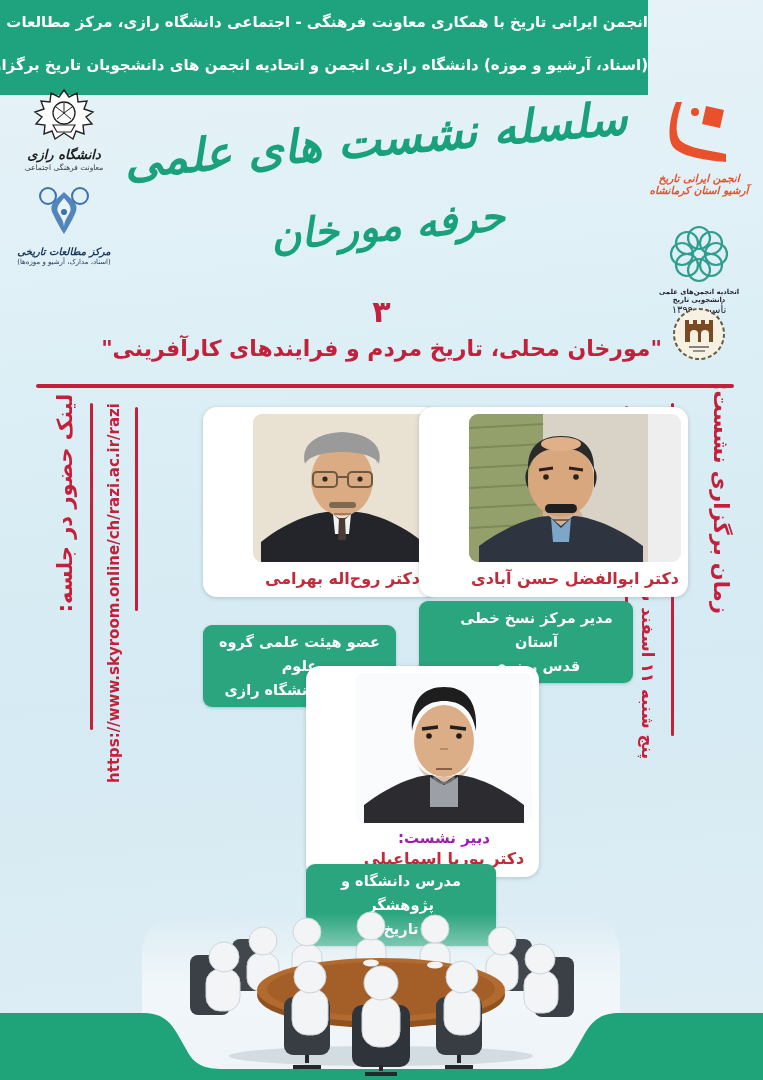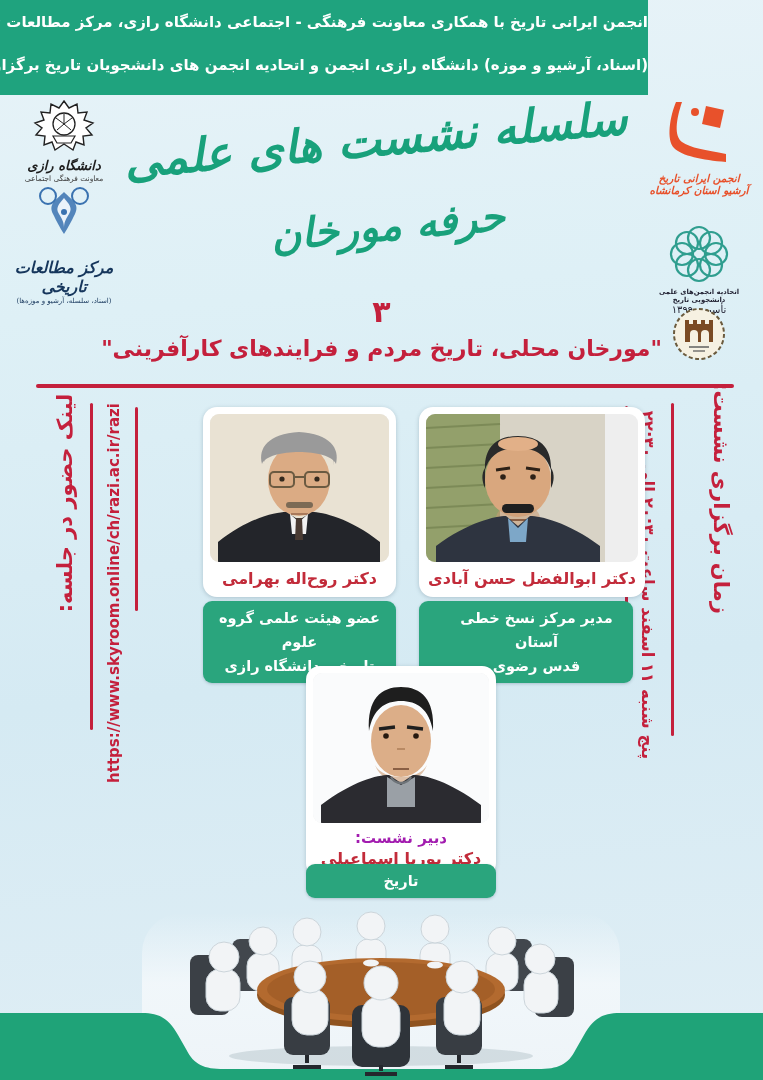--- a/index.html
+++ b/index.html
@@ -10,46 +10,46 @@
   }
   
   .header{position:absolute;top:0;left:0;width:648px;height:95px;background:#1fa37e;color:#fff;}
   .header div{position:absolute;width:100%;text-align:center;font-weight:bold;font-size:15px;white-space:nowrap;direction:rtl;}
   .header .l1{top:13px;}
   .header .l2{top:56px;}
   
   .logo{position:absolute;text-align:center;}
   .logo .cap1{font-weight:bold;font-style:italic;color:#1d1d1d;direction:rtl;}
   .logo .cap2{color:#3a3a3a;direction:rtl;}
-  .lg-l1{left:12px;top:100px;width:104px;}
+  .lg-l1{left:12px;top:89px;width:104px;}
   .lg-l1 .cap1{font-size:13px;margin-top:2px;}
   .lg-l1 .cap2{font-size:7.5px;margin-top:1px;}
   .lg-l2{left:12px;top:184px;width:104px;}
-  .lg-l2 .cap1{font-size:16px;color:#16365c;margin-top:14px;}
+  .lg-l2 .cap1{font-size:10px;color:#16365c;margin-top:2px;}
   .lg-l2 .cap2{font-size:7px;color:#16365c;margin-top:1px;}
   .lg-r1{right:6px;top:98px;width:116px;}
   .lg-r1 .cap1,.lg-r1 .cap2{color:#e8512b;font-size:10.5px;font-weight:bold;font-style:italic;}
   .lg-r2{right:6px;top:224px;width:116px;}
   .lg-r2 .cap1{font-size:6.8px;font-style:normal;color:#223;}
   .lg-r2 .cap2{font-size:10px;color:#223;}
   .lg-r3{right:22px;top:306px;width:84px;}
   
   .calli{position:absolute;color:#18a17b;font-weight:bold;font-style:italic;direction:rtl;text-align:center;white-space:nowrap;}
   .calli.l1{left:138px;width:490px;top:112px;font-size:46px;transform:rotate(-5deg);}
   .calli.l2{left:188px;width:400px;top:202px;font-size:41px;transform:rotate(-5deg);}
   .session-num{position:absolute;top:294px;left:0;width:100%;text-align:center;font-size:30px;font-weight:bold;color:#c4203c;}
   .session-title{position:absolute;top:336px;left:0;width:100%;text-align:center;font-size:22px;font-weight:bold;color:#c4203c;direction:rtl;white-space:nowrap;}
   .divider{position:absolute;top:384px;left:36px;width:698px;height:4px;background:#c4203c;border-radius:2px;}
   
   .vtext{position:absolute;white-space:nowrap;color:#c4203c;font-weight:bold;direction:rtl;}
   .vtext.cw{transform:translate(-50%,-50%) rotate(90deg);}
   .vtext.ccw{transform:translate(-50%,-50%) rotate(-90deg);}
   .vline{position:absolute;width:3px;background:#c4203c;border-radius:2px;}
   
-  .card{position:absolute;background:#fff;border-radius:14px;box-shadow:0 1px 4px rgba(40,70,90,.25);}
+  .card{position:absolute;background:#fff;border-radius:14px;box-shadow:0 1px 4px rgba(40,70,90,.25);padding-left:43px;}
   .photo{margin:7px 7px 0 7px;border-radius:9px;overflow:hidden;height:148px;background:#eee;}
   .photo svg{display:block;}
   .sp-name{color:#c22b3a;font-weight:bold;font-size:16px;text-align:center;direction:rtl;padding:7px 2px 9px 2px;white-space:nowrap;}
   .sp-label{color:#a21caf;font-weight:bold;font-size:15px;text-align:center;direction:rtl;padding-top:6px;}
   .badge{position:absolute;background:#2aa57d;border-radius:9px;color:#fff;font-weight:bold;font-size:14.5px;line-height:24px;text-align:center;direction:rtl;padding:5px 3px;box-shadow:0 1px 3px rgba(40,70,90,.25);}
   
   .footer-svg{position:absolute;left:0;top:905px;}
 </style>
 </head>
 <body>
@@ -82,21 +82,21 @@
     <span>
       <svg width="58" height="56" viewBox="0 0 58 56">
         <circle cx="13" cy="12" r="8" fill="none" stroke="#3a72b0" stroke-width="2"></circle>
         <circle cx="45" cy="12" r="8" fill="none" stroke="#3a72b0" stroke-width="2"></circle>
         <path d="M29,8 C21,16 13,20 18,30 C22,38 24,42 29,50 C34,42 36,38 40,30 C45,20 37,16 29,8 Z" fill="#3a72b0" opacity="0.85"></path>
         <path d="M29,14 C24,20 20,24 24,30 C27,35 29,38 29,44 C29,38 31,35 34,30 C38,24 34,20 29,14 Z" fill="#eaf2fa"></path>
         <circle cx="29" cy="28" r="3" fill="#3a72b0"></circle>
       </svg>
     </span>
     <div class="cap1">مرکز مطالعات تاریخی</div>
-    <div class="cap2">(اسناد، سلسله، آرشیو و موزه‌ها)</div>
+    <div class="cap2">(اسناد، مدارک، آرشیو و موزه‌ها)</div>
   </div>
 
   <div class="logo lg-r1">
     <span>
       <svg width="74" height="70" viewBox="0 0 74 70">
         <path d="M20,4 C14,22 12,38 20,44 C28,50 44,52 64,56 L64,64 C40,62 20,58 12,50 C4,42 8,18 14,4 Z" fill="#e8512b"></path>
         <path d="M44,8 L62,12 L58,30 L40,26 Z" fill="#e8512b"></path>
         <circle cx="33" cy="14" r="4" fill="#e8512b"></circle>
       </svg>
     </span>
@@ -170,21 +170,21 @@
         <circle cx="107" cy="65" r="2.6" fill="#33281d"></circle>
         <rect x="76" y="88" width="27" height="6" rx="3" fill="#7c6a55"></rect>
         <line x1="81" y1="100" x2="98" y2="100" stroke="#a9795b" stroke-width="2"></line>
         <path d="M8,148 L8,128 C38,104 66,98 76,98 L89,106 L102,98 C112,98 140,104 170,128 L170,148 Z" fill="#23252a"></path>
         <path d="M80,100 L89,108 L98,100 L96,120 L82,120 Z" fill="#f2f2f2"></path>
         <path d="M86,104 L92,104 L93,126 L85,126 Z" fill="#4a3b33"></path>
       </svg>
     </div>
     <div class="sp-name">دکتر روح‌اله بهرامی</div>
   </div>
-  <div class="badge" style="left:203px;top:601px;width:187px;">
+  <div class="badge" style="left:203px;top:625px;width:187px;">
     <div>عضو هیئت علمی گروه علوم</div>
     <div>تاریخی دانشگاه رازی</div>
   </div>
 
   <div class="card" style="left:419px;top:407px;width:226px;">
     <div class="photo">
       <svg width="179" height="148" viewBox="0 0 179 148">
         <rect width="179" height="148" fill="#d8d3c6"></rect>
         <rect x="0" y="0" width="74" height="148" fill="#93a06b"></rect>
         <g stroke="#7c8a57" stroke-width="2">
@@ -233,20 +233,21 @@
         <line x1="80" y1="96" x2="96" y2="96" stroke="#8a5f44" stroke-width="2"></line>
         <path d="M8,150 L8,132 C40,108 64,102 76,102 L88,110 L100,102 C112,102 136,108 168,132 L168,150 Z" fill="#2b2b30"></path>
         <path d="M74,104 L88,112 L102,104 L102,134 L74,134 Z" fill="#9aa0a6"></path>
         <path d="M78,104 C82,112 94,112 98,104" fill="none" stroke="#6d7378" stroke-width="2.4"></path>
       </svg>
     </div>
     <div class="sp-label">دبیر نشست:</div>
     <div class="sp-name" style="padding-top:2px;text-align:center;">دکتر پوریا اسماعیلی</div>
   </div>
   <div class="badge" style="left:306px;top:864px;width:184px;">
+    <div>مدرس دانشگاه و پژوهشگر</div>
     <div>تاریخ</div>
   </div>
 
   <svg class="footer-svg" width="763" height="175" viewBox="0 0 763 175">
     <defs>
       <linearGradient id="panelGrad" x1="0" y1="0" x2="0" y2="1">
         <stop offset="0" stop-color="#f3f8fb" stop-opacity="0"></stop>
         <stop offset="0.45" stop-color="#f3f8fb" stop-opacity="0.9"></stop>
         <stop offset="1" stop-color="#eef4f8"></stop>
       </linearGradient>

